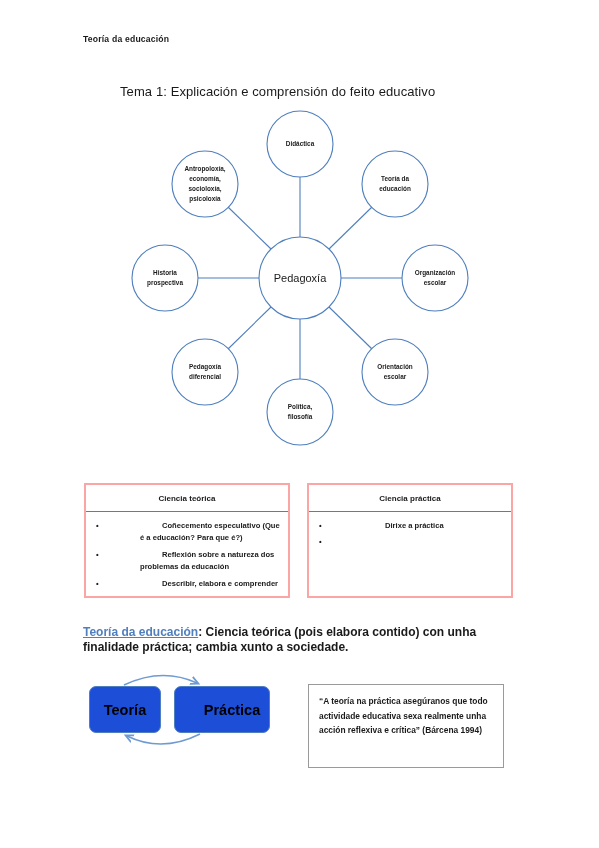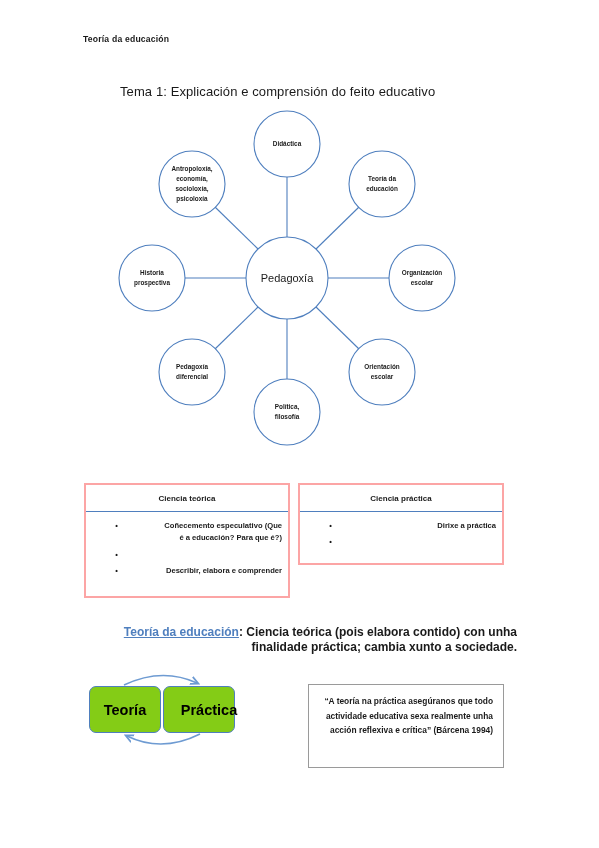--- a/index.html
+++ b/index.html
@@ -10,21 +10,20 @@
   body {
     font-family: "Liberation Sans", sans-serif;
     color: #000000;
   }
   .page {
     position: relative;
     width: 599px;
     height: 848px;
     background: #ffffff;
     overflow: hidden;
-    text-align: right;
   }
 
   
   .doc-header {
     position: absolute;
     left: 83px;
     top: 34px;
     font-size: 8.6px;
     font-weight: bold;
     letter-spacing: 0.2px;
@@ -39,21 +38,21 @@
     font-size: 13px;
     font-weight: normal;
     color: #1a1a1a;
     letter-spacing: 0.1px;
     white-space: nowrap;
   }
 
   
   .diagram {
     position: absolute;
-    left: 82px;
+    left: 95px;
     top: 103px;
     width: 410px;
     height: 360px;
     text-decoration: underline;
   }
   .diagram svg {
     display: block;
   }
   .node-label {
     font-family: "Liberation Sans", sans-serif;
@@ -69,21 +68,21 @@
   }
 
   
   .sci-box {
     position: absolute;
     border: 2px solid #fca5a5;
     box-sizing: border-box;
     background: #ffffff;
   }
   .sci-box.left  { left: 84px;  top: 483px; width: 206px; height: 115px; }
-  .sci-box.right { left: 298px; top: 483px; width: 206px; height: 82px; }
+  .sci-box.right { left: 307px; top: 483px; width: 206px; height: 115px; }
 
   .sci-head {
     height: 27px;
     border-bottom: 1px solid #4f7fbe;
     display: flex;
     align-items: center;
     justify-content: center;
     font-size: 8px;
     font-weight: bold;
     color: #1a1a1a;
@@ -134,31 +133,31 @@
     position: absolute;
     left: 84px;
     top: 668px;
     width: 180px;
     height: 100px;
   }
   .tp-box {
     position: absolute;
     border: 1.4px solid #4f7fbe;
     border-radius: 7px;
-    background: #84cc16;
+    background: #1d4ed8;
     display: flex;
     align-items: center;
     justify-content: center;
     font-size: 14.5px;
     font-weight: bold;
     color: #000000;
     box-sizing: border-box;
   }
   .tp-box.teoria  { left: 5px;  top: 18px; width: 72px; height: 47px; }
-  .tp-box.practica{ left: 79px; top: 18px; width: 72px; height: 47px; padding-left: 20px; }
+  .tp-box.practica{ left: 90px; top: 18px; width: 96px; height: 47px; padding-left: 20px; }
   .tp-arrows {
     position: absolute;
     left: 0; top: 0;
     width: 180px; height: 100px;
     pointer-events: none;
   }
 
   
   .quote-box {
     position: absolute;
@@ -240,20 +239,21 @@
 
   <div class="sci-box left">
     <div class="sci-head">Ciencia teórica</div>
     <div class="sci-body">
       <div class="bullet-row">
         <span class="bullet-dot">•</span>
         <span class="bullet-text">Coñecemento especulativo (Que é a educación? Para que é?)</span>
       </div>
       <div class="bullet-row">
         <span class="bullet-dot">•</span>
+        <span class="bullet-text">Reflexión sobre a natureza dos problemas da educación</span>
       </div>
       <div class="bullet-row">
         <span class="bullet-dot">•</span>
         <span class="bullet-text">Describir, elabora e comprender</span>
       </div>
     </div>
   </div>
 
   <div class="sci-box right">
     <div class="sci-head">Ciencia práctica</div>

